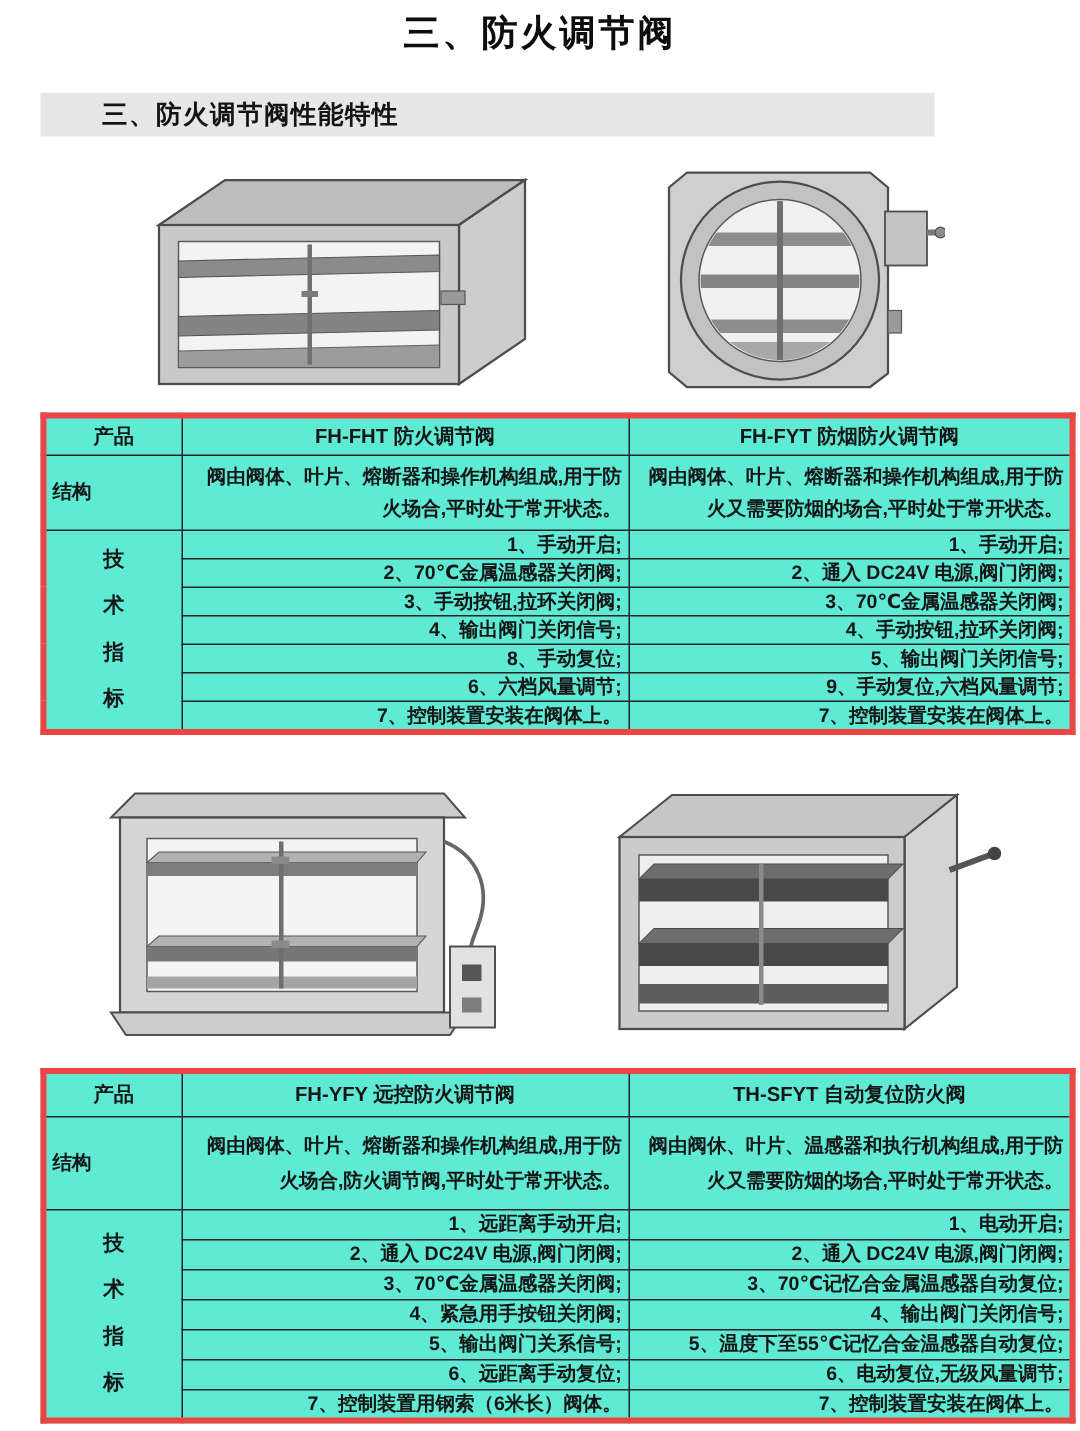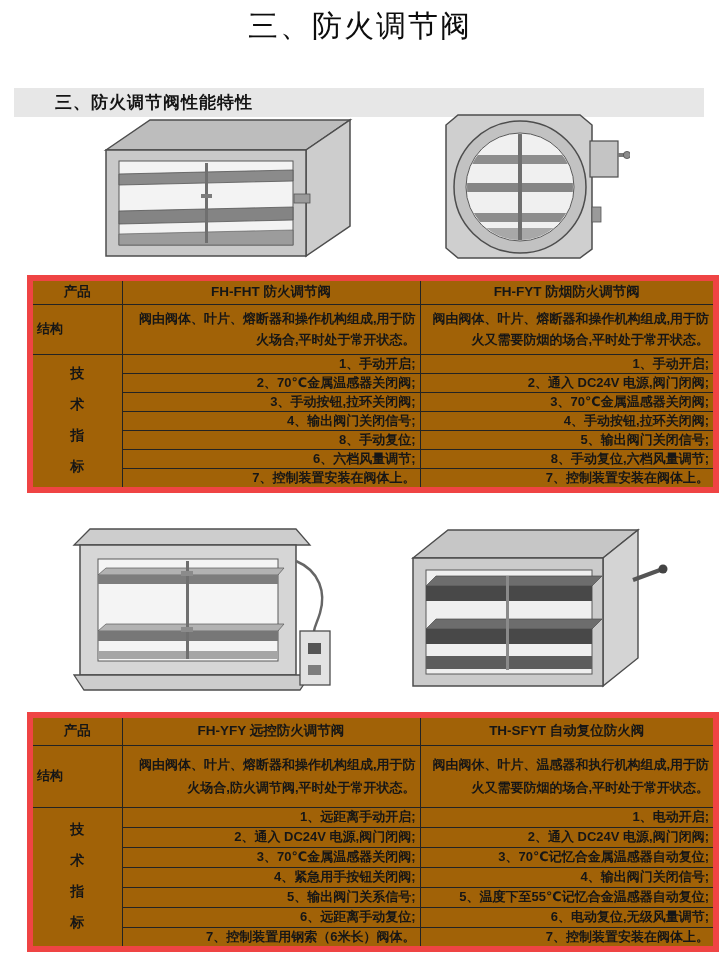--- a/index.html
+++ b/index.html
@@ -4,35 +4,35 @@
 <style>
   html,body{margin:0;padding:0;background:#ffffff;}
   #page{
     position:relative;width:720px;height:954px;background:#ffffff;
     font-family:"Liberation Sans","DejaVu Sans",sans-serif;color:#111;
     overflow:hidden;
   }
   
   .doc-title{
     position:absolute;top:6px;left:0;width:720px;text-align:center;
-    font-size:30px;font-weight:normal;letter-spacing:2px;color:#0d0d0d;margin:0;
+    font-size:24px;font-weight:bold;letter-spacing:2px;color:#0d0d0d;margin:0;
   }
   .section-bar{
-    position:absolute;left:14px;top:62px;width:690px;height:29px;
-    background:#e7e7e7;line-height:29px;margin-top:26px;
+    position:absolute;left:27px;top:62px;width:596px;height:29px;
+    background:#e7e7e7;line-height:29px;
   }
   .section-bar span{
     font-size:17px;font-weight:bold;padding-left:41px;letter-spacing:1px;color:#141414;
   }
   
   .fig{position:absolute;}
   
   table.spec{
     position:absolute;border-collapse:collapse;table-layout:fixed;
-    width:686px;border:6px solid #ef4444;background:#a16207;
+    width:686px;border:4px solid #ef4444;background:#5eead4;
   }
   table.spec td,table.spec th{
     border:1px solid #232323;font-size:13px;font-weight:bold;color:#161616;
     padding:0 4px;overflow:hidden;
   }
   table.spec th{text-align:center;font-size:13.5px;}
   td.lbl{font-size:14px;}
   td.struct{
     text-align:right;padding:3px 5px 3px 6px;line-height:21px;vertical-align:middle;
   }
@@ -179,21 +179,21 @@
     <tr class="tech">
           <td class="item">4、输出阀门关闭信号;</td>
           <td class="item">4、手动按钮,拉环关闭阀;</td>
         </tr>
     <tr class="tech">
           <td class="item">8、手动复位;</td>
           <td class="item">5、输出阀门关闭信号;</td>
         </tr>
     <tr class="tech">
           <td class="item">6、六档风量调节;</td>
-          <td class="item">8、手动复位,六档风量调节;</td>
+          <td class="item">9、手动复位,六档风量调节;</td>
         </tr>
     <tr class="tech">
           <td class="item">7、控制装置安装在阀体上。</td>
           <td class="item">7、控制装置安装在阀体上。</td>
         </tr>
   </tbody>
     </table>
 
   <table class="spec" id="table2">
     <colgroup>

